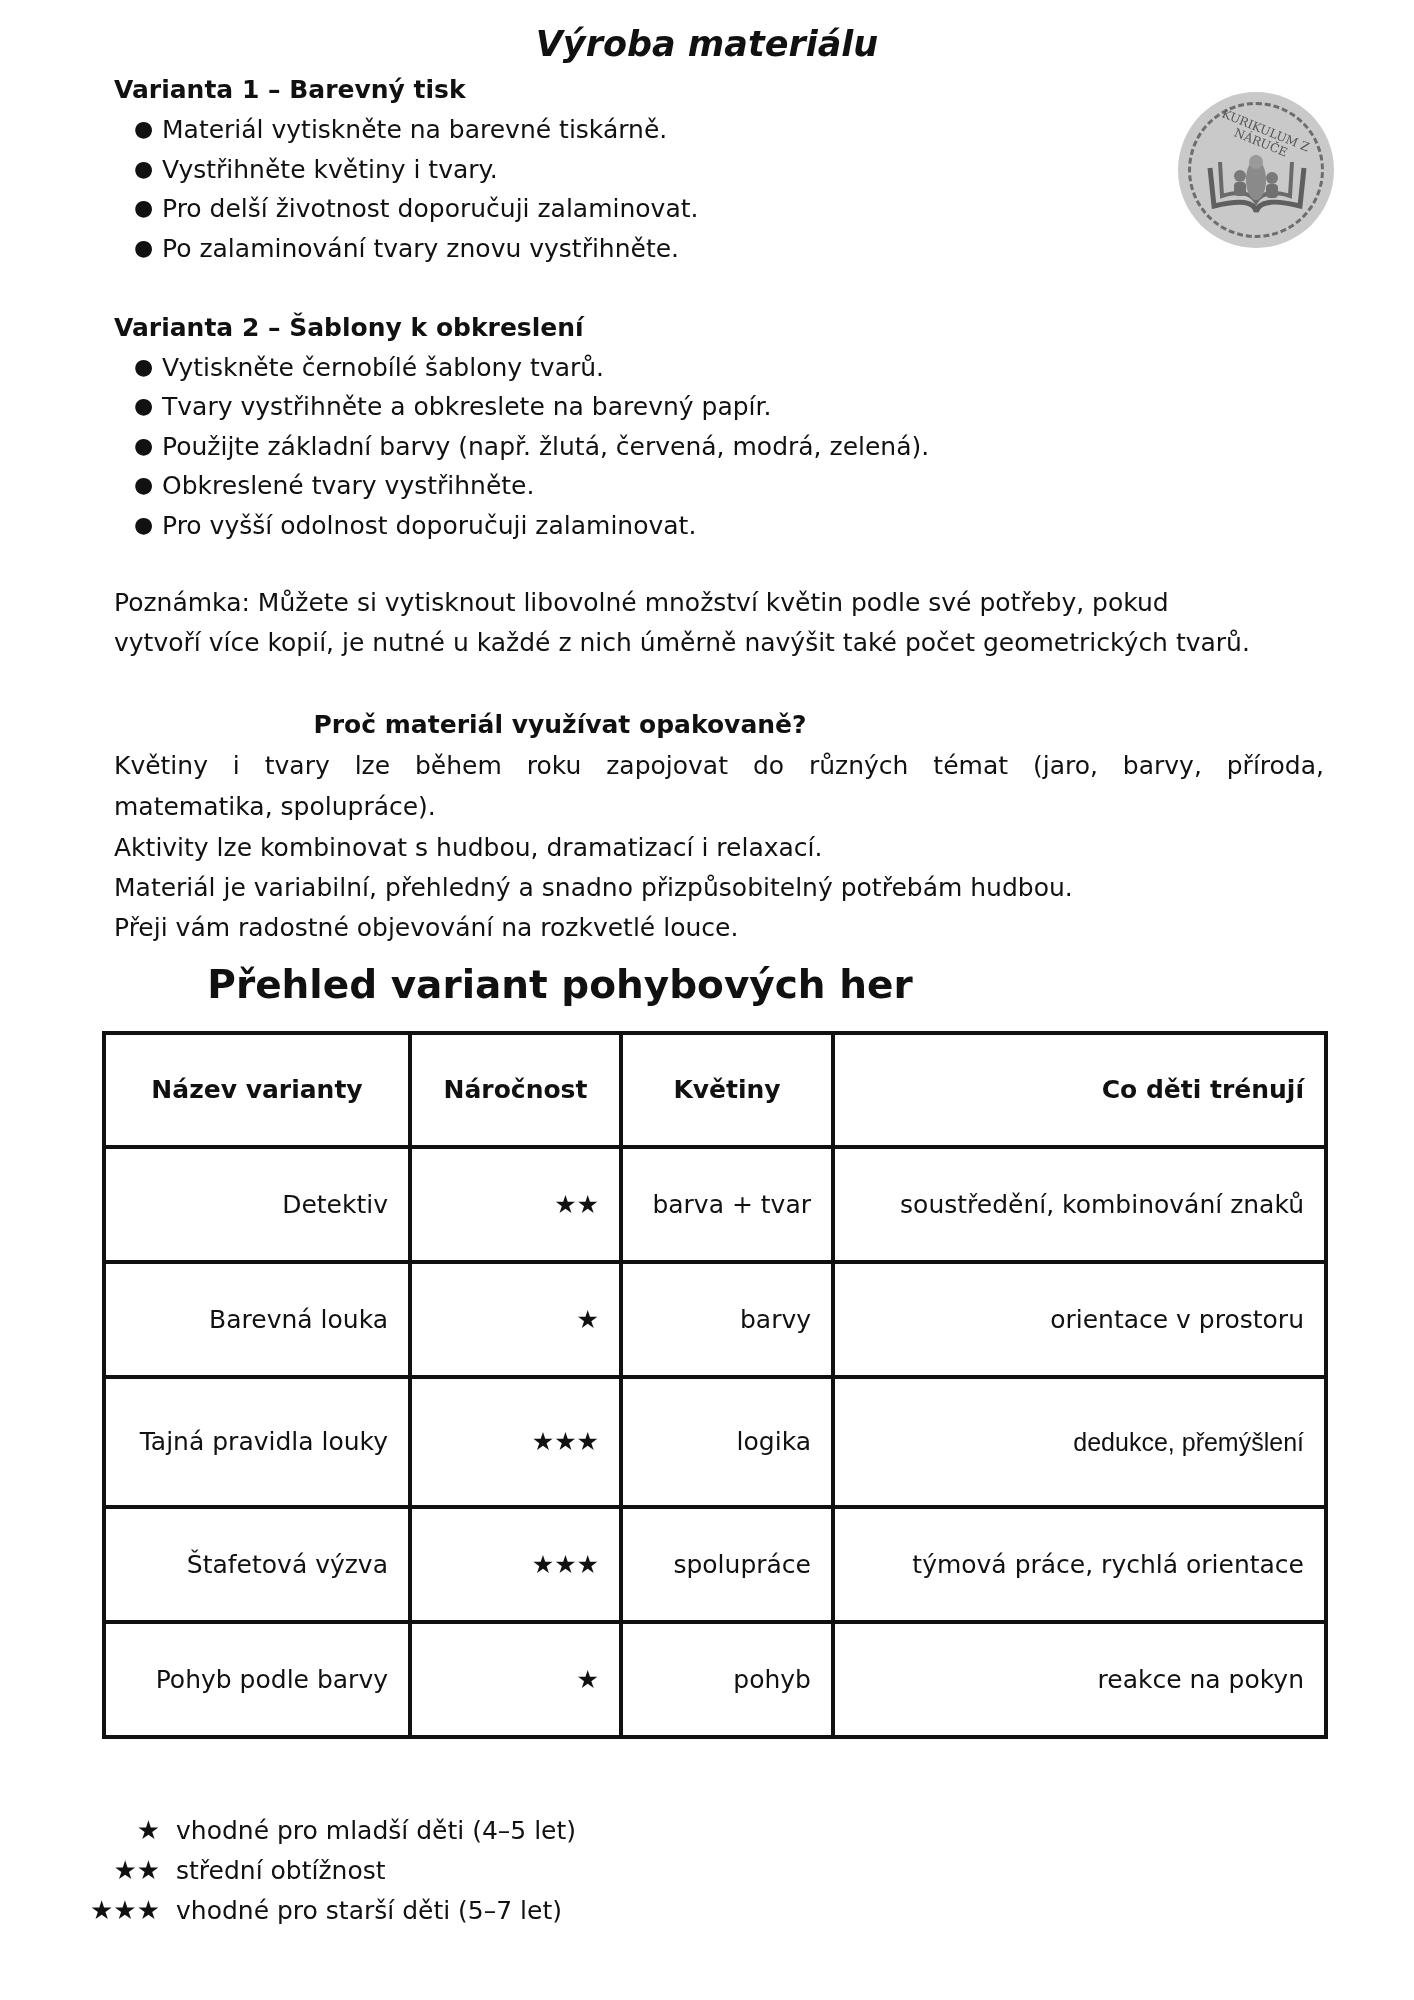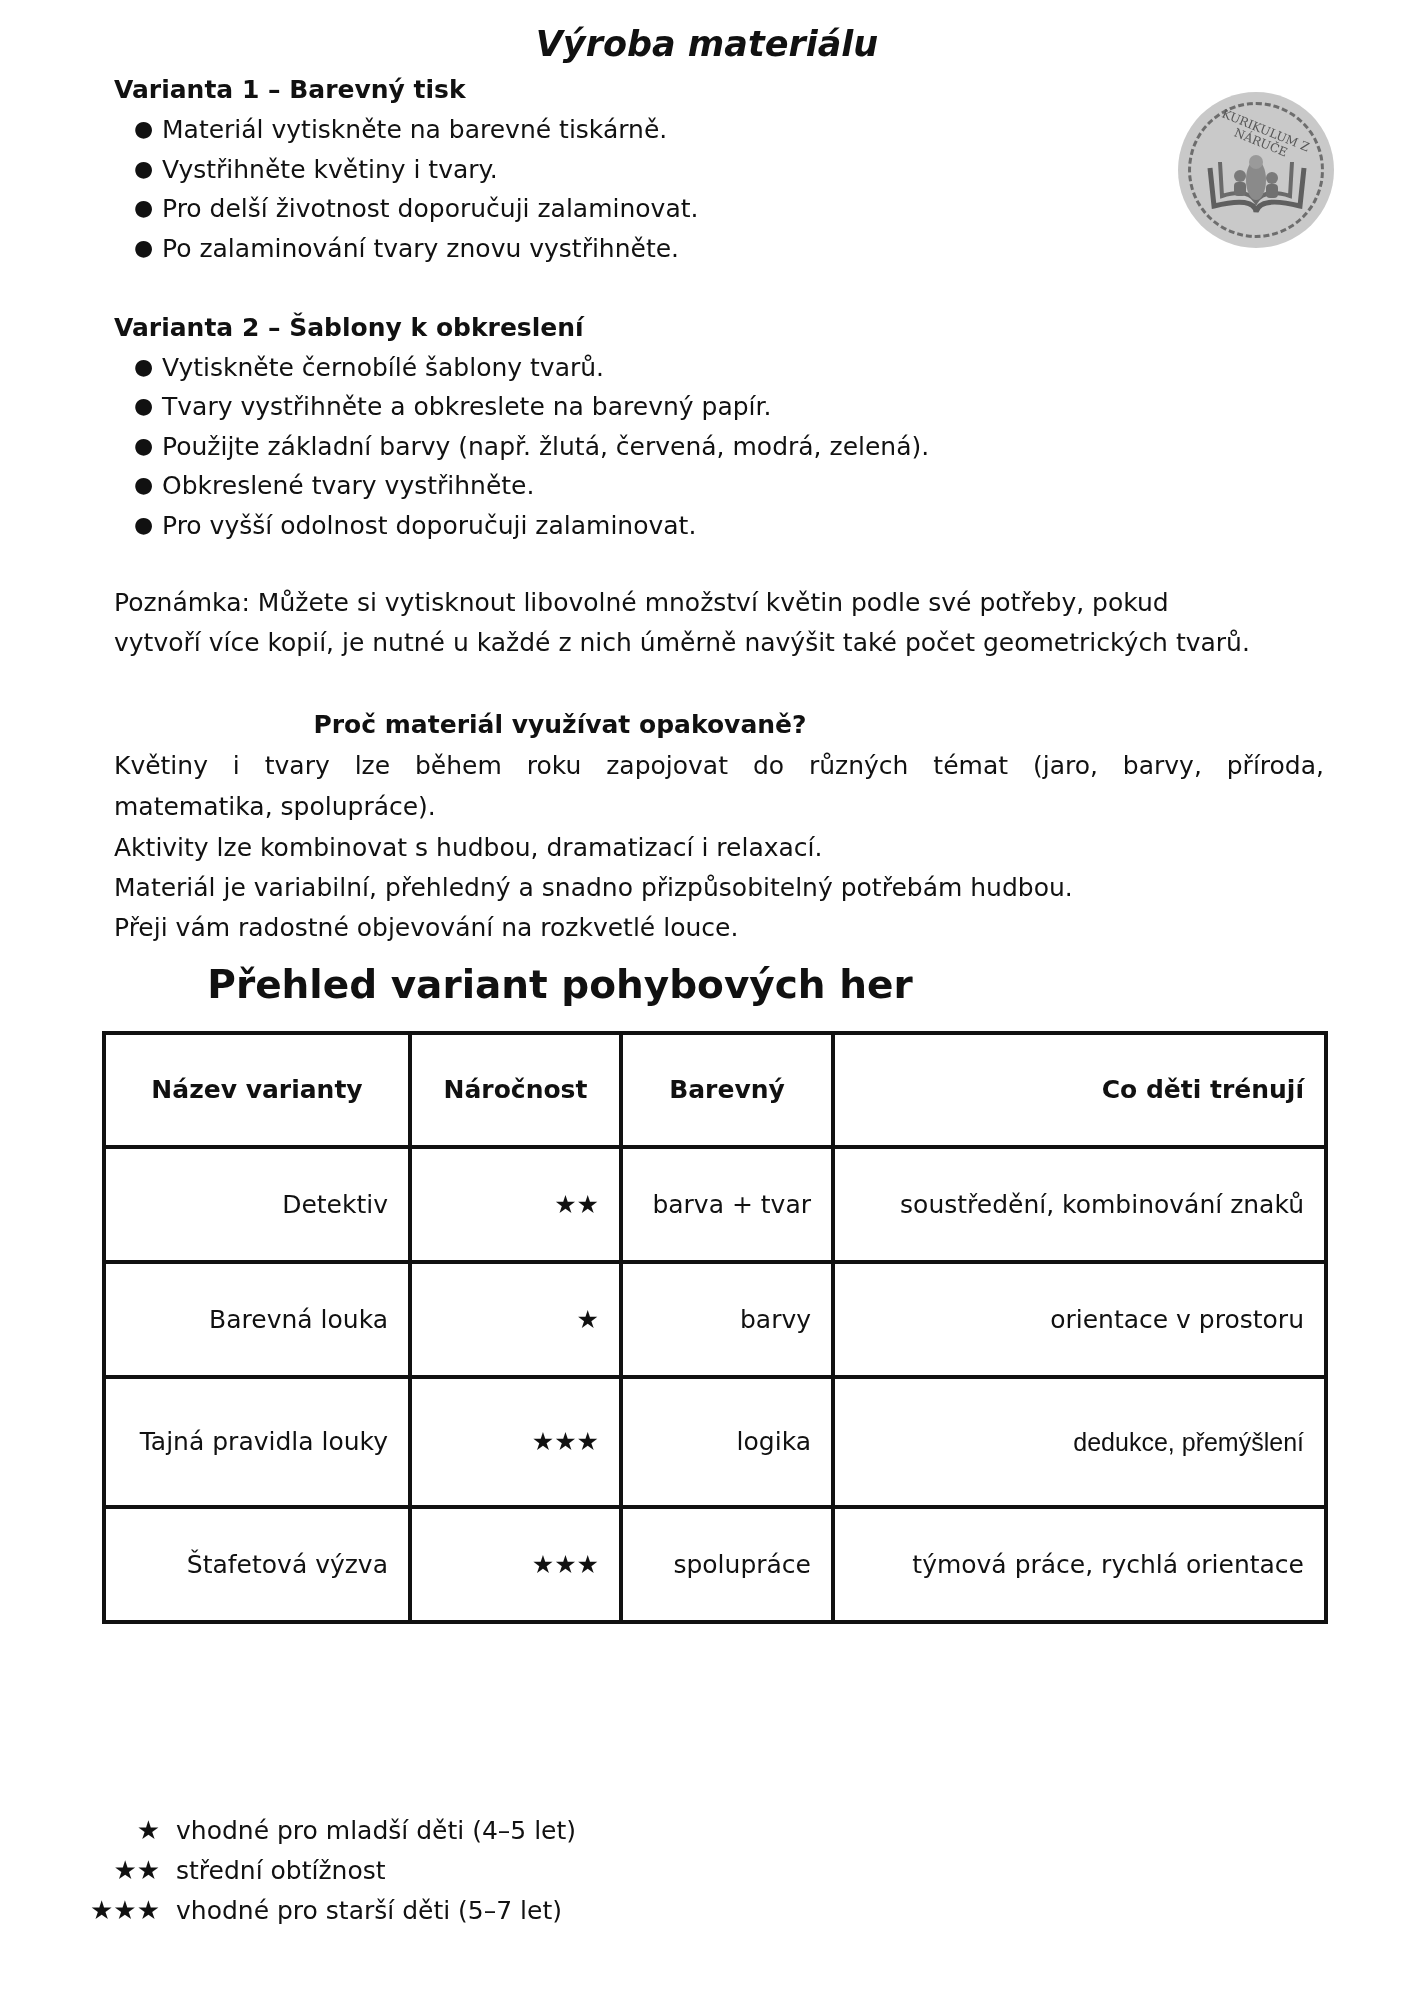--- a/index.html
+++ b/index.html
@@ -105,21 +105,21 @@
   <colgroup>
     <col style="width:306px">
       <col style="width:211px">
       <col style="width:212px">
       <col style="width:493px">
   </colgroup>
   <tbody>
       <tr>
     <th class="c">Název varianty</th>
     <th class="c">Náročnost</th>
-    <th class="c">Barevný</th>
+    <th class="c">Květiny</th>
     <th>Co děti trénují</th>
   </tr>
   <tr class="r">
     <td>Detektiv</td>
     <td class="stars">★★</td>
     <td>barva + tvar</td>
     <td>soustředění, kombinování znaků</td>
   </tr>
   <tr class="r">
     <td>Barevná louka</td>
@@ -132,20 +132,26 @@
     <td class="stars">★★★</td>
     <td>logika</td>
     <td class="alt">dedukce, přemýšlení</td>
   </tr>
   <tr class="r">
     <td>Štafetová výzva</td>
     <td class="stars">★★★</td>
     <td>spolupráce</td>
     <td>týmová práce, rychlá orientace</td>
   </tr>
+  <tr class="r">
+    <td>Pohyb podle barvy</td>
+    <td class="stars">★</td>
+    <td>pohyb</td>
+    <td>reakce na pokyn</td>
+  </tr>
 </tbody>
   </table>
 
 <div>
   <div class="abs legend-star" style="top:1814px;">★</div>
   <div class="abs legend-text" style="top:1815px;">vhodné pro mladší děti (4–5 let)</div>
   <div class="abs legend-star" style="top:1854px;">★★</div>
   <div class="abs legend-text" style="top:1855px;">střední obtížnost</div>
   <div class="abs legend-star" style="top:1894px;">★★★</div>
   <div class="abs legend-text" style="top:1895px;">vhodné pro starší děti (5–7 let)</div>

